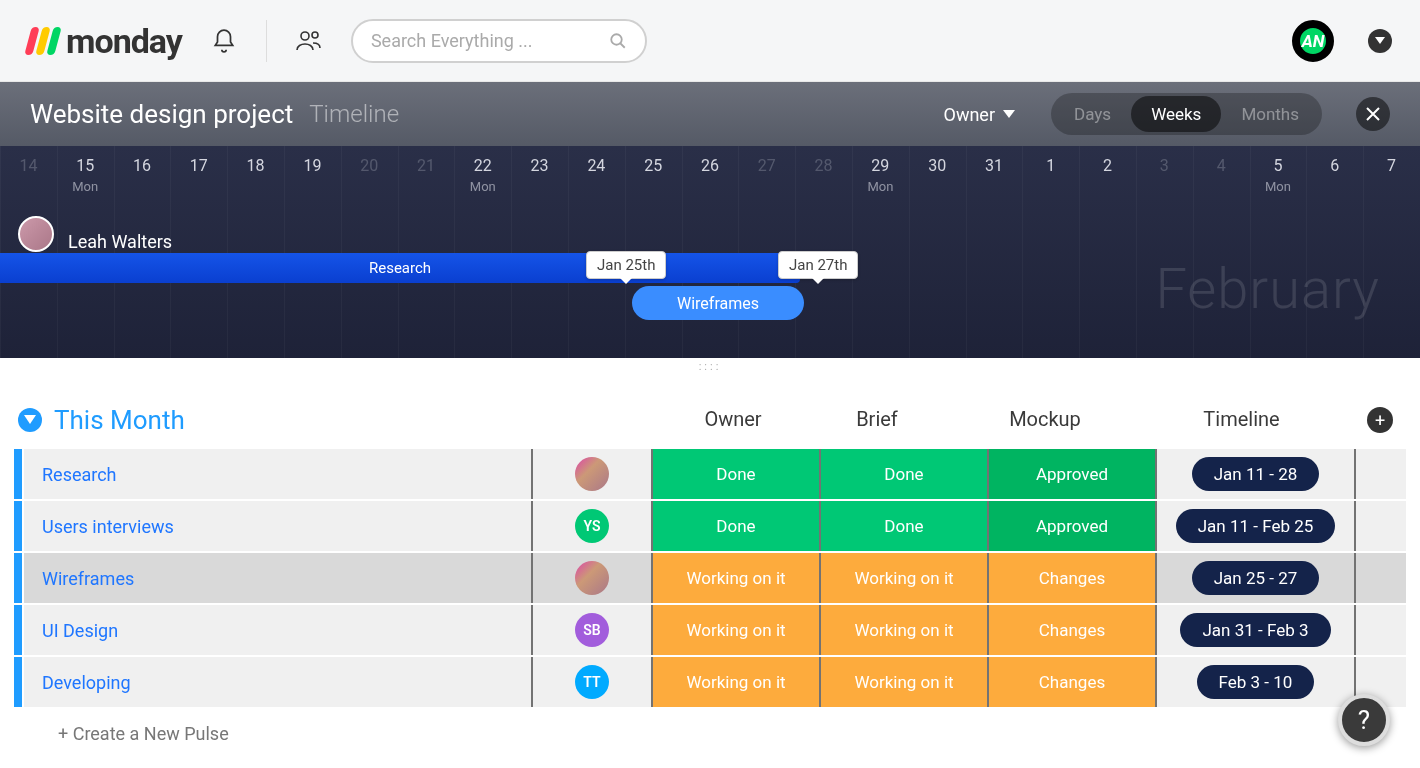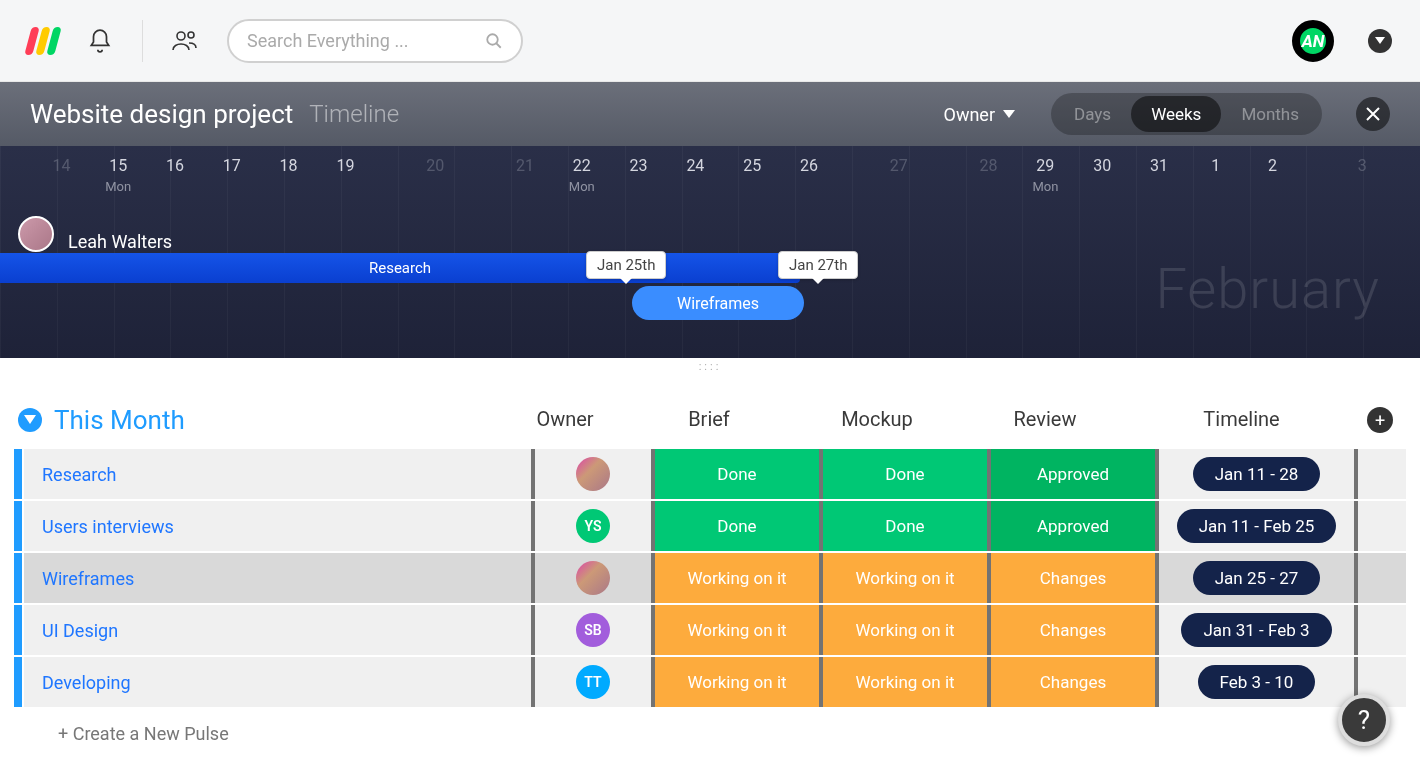--- a/index.html
+++ b/index.html
@@ -27,21 +27,21 @@
   .owner-dd { margin-left:auto; display:flex; align-items:center; gap:8px; font-size:18px; cursor:pointer;}
   .range-toggle { display:flex; background: rgba(0,0,0,0.25); border-radius: 22px; padding:3px; margin-left: 20px;}
   .range-btn { padding: 8px 20px; font-size:17px; color: rgba(255,255,255,0.4); border-radius:20px; cursor:pointer;}
   .range-btn.active { background: rgba(0,0,0,0.5); color:#fff;}
   .close-circle { width:34px; height:34px; border-radius:50%; background: rgba(0,0,0,0.5); display:flex; align-items:center; justify-content:center; margin-left:18px; cursor:pointer; color:#fff;}
 
   
   .tl-body { background: linear-gradient(180deg, #2a2f48, #1e2238); position:relative; height: 212px; overflow:hidden;}
   .tl-days { display:flex; height:58px; }
   .tl-day { flex: 0 0 56.8px; text-align:center; padding-top:10px; color:#d4d6df; font-size:16px; position:relative;}
-  .tl-day.dim { color: rgba(212,214,223,0.25); margin-left: 33px;}
+  .tl-day.dim { color: rgba(212,214,223,0.25);}
   .tl-day .mon { display:block; font-size:13px; color: rgba(212,214,223,0.6); margin-top:4px;}
   .tl-grid { position:absolute; inset:0; display:flex; pointer-events:none;}
   .tl-gridcol { flex:0 0 56.8px; border-left:1px solid rgba(255,255,255,0.04);}
   .month-bg { position:absolute; right:40px; top:110px; font-size:56px; font-weight:300; color: rgba(255,255,255,0.12); letter-spacing:1px;}
   .person-row { position:absolute; top:70px; left:18px; display:flex; align-items:flex-end; gap:14px; color:#fff;}
   .person-av { width:36px; height:36px; border-radius:50%; background: linear-gradient(135deg,#c9a,#a78); border:2px solid #fff;}
   .person-name { font-size:18px; }
 
   .bar { position:absolute; height:30px; border-radius:4px; display:flex; align-items:center; justify-content:center; color:#fff; font-size:15px; cursor:pointer;}
   .bar.research { top:107px; left:0; width:800px; background: linear-gradient(180deg,#1554e8,#0a3fd0); border-radius:0 4px 4px 0;}
@@ -60,21 +60,21 @@
   .col-h { text-align:center; font-size:20px; color:#3a3a3a; }
   .col-owner{ width:120px;} .col-status{ width:168px;} .col-timeline{ width:225px;} .col-add{ width:52px;}
   .plus-circle { width:26px; height:26px; border-radius:50%; background:#333; color:#fff; display:inline-flex; align-items:center; justify-content:center; font-size:18px; cursor:pointer;}
 
   .rows { }
   .row { display:flex; align-items:stretch; height:50px; margin-bottom:2px;}
   .row.sel { background:#e8e8e8;}
   .row .stripe-l { width:8px; background:#1f9cff;}
   .row .name { flex:1; display:flex; align-items:center; padding-left:18px; font-size:18px; color:#1f76ff; background:#f0f0f0; border-left:2px solid #fff;}
   .row.sel .name{ background:#d9d9d9;}
-  .row .cell { display:flex; align-items:center; justify-content:center; border-left:4px solid #737373;}
+  .row .cell { display:flex; align-items:center; justify-content:center; border-left:2px solid #737373;}
   .row .owner-cell { width:120px; background:#f0f0f0;}
   .row.sel .owner-cell{ background:#d9d9d9;}
   .av-sm { width:34px; height:34px; border-radius:50%; display:flex; align-items:center; justify-content:center; color:#fff; font-weight:600; font-size:14px;}
   .status-cell { width:168px; color:#fff; font-size:17px;}
   .tl-cell { width:199px; background:#f0f0f0;}
   .row.sel .tl-cell{ background:#d9d9d9;}
   .pill { background:#14234a; color:#fff; border-radius:18px; padding:7px 22px; font-size:17px; cursor:pointer;}
   .add-cell{ width:52px; background:#f0f0f0;}
   .row.sel .add-cell{ background:#d9d9d9;}
 
@@ -89,20 +89,21 @@
 </head>
 <body>
 
 <div class="topbar">
   <div class="logo">
     <div class="logo-stripes" id="logo-stripes">
         <div class="stripe" style="background: rgb(255, 61, 87);"></div>
         <div class="stripe" style="background: rgb(255, 203, 0);"></div>
         <div class="stripe" style="background: rgb(0, 214, 100);"></div>
       </div>
+    <span class="logo-text">monday</span>
   </div>
   <div class="top-icon">
     <svg width="26" height="28" viewBox="0 0 24 24" fill="none" stroke="#333" stroke-width="1.6">
         <path d="M6 8a6 6 0 1112 0v5l2 3H4l2-3V8z"></path>
         <path d="M10 20a2 2 0 004 0"></path>
       </svg>
   </div>
   <div class="divider"></div>
   <div class="top-icon">
     <svg width="30" height="26" viewBox="0 0 28 24" fill="none" stroke="#333" stroke-width="1.6">
@@ -231,21 +232,20 @@
     <div class="collapse-caret">
       <svg width="12" height="10" viewBox="0 0 12 10">
           <path d="M0 0h12L6 9z" fill="#fff"></path>
         </svg>
     </div>
     <span class="group-title">This Month</span>
     <div class="col-headers">
       <div class="col-h col-owner">Owner</div>
       <div class="col-h col-status">Brief</div>
       <div class="col-h col-status">Mockup</div>
-      <div class="col-h col-status">Review</div>
       <div class="col-h col-timeline">Timeline</div>
       <div class="col-h col-add"><span class="plus-circle">+</span></div>
     </div>
   </div>
   <div class="rows" id="rows">
       <div class="row">
         <div class="stripe-l"></div>
         <div class="name">Research</div>
         <div class="cell owner-cell">
           <div class="av-sm" style="background:linear-gradient(135deg,#d4a,#c97 40%,#a78);"></div>

